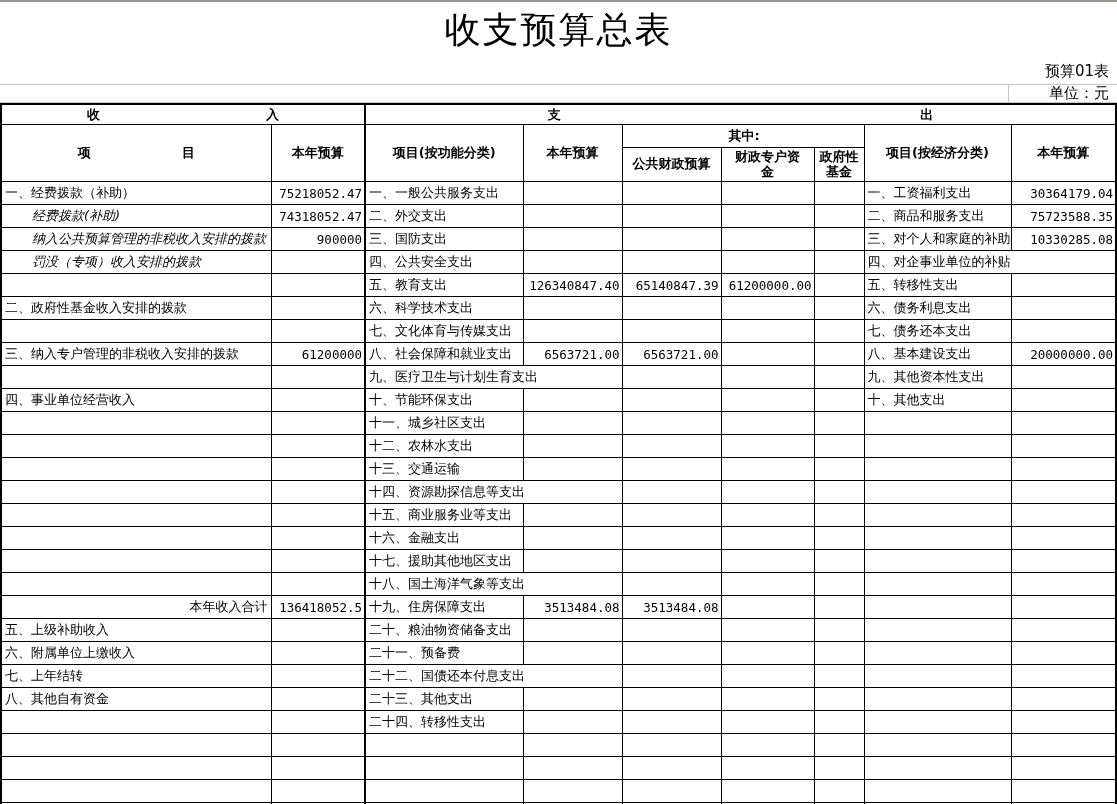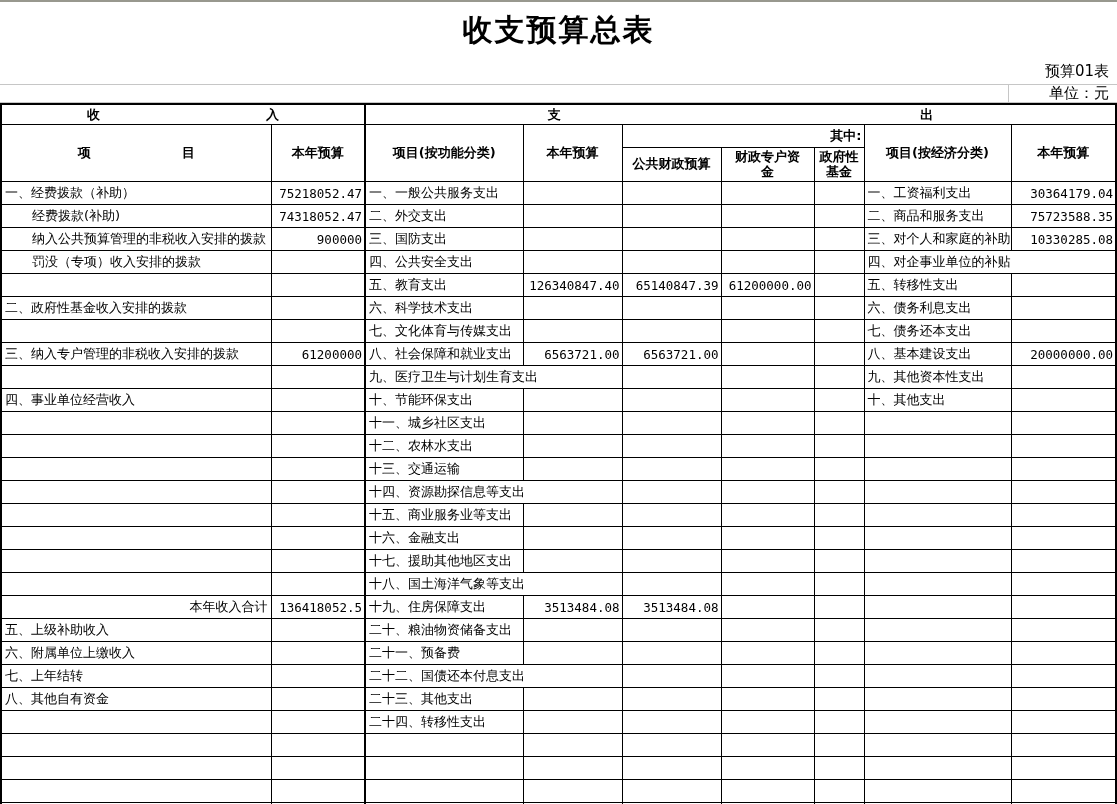--- a/index.html
+++ b/index.html
@@ -1,41 +1,41 @@
 <!DOCTYPE html>
 <html><head>
 <meta charset="utf-8">
 <style>
   html,body{margin:0;padding:0;background:#fff;}
   body{width:1117px;height:804px;overflow:hidden;position:relative;
        font-family:"DejaVu Sans","Liberation Sans",sans-serif;color:#000;}
   .topbar{height:2px;background:#98988e;}
   .title-area{height:56px;display:flex;align-items:center;justify-content:center;}
-  .title-area .t{font-size:30px;font-weight:bold;letter-spacing:2px;}
+  .title-area .t{font-size:36px;font-weight:normal;letter-spacing:2px;}
   .meta-row{position:relative;border-bottom:1px solid #c6c6c6;text-align:right;
             font-size:15px;display:flex;align-items:center;justify-content:flex-end;}
   #meta1{height:26px;padding-right:8px;}
   #meta2{height:17px;padding-right:8px;}
   .vline{position:absolute;top:0;bottom:0;width:1px;background:#c6c6c6;}
   table{border-collapse:collapse;table-layout:fixed;width:1117px;border:2px solid #000;}
   td,th{border:1px solid #000;height:22px;padding:0 3px;overflow:hidden;
         white-space:nowrap;font-size:13px;vertical-align:middle;}
   th{font-weight:bold;text-align:center;padding:0 2px;}
   tr.sec th{height:19px;}
   tr.h2 th{height:22px;}
   tr.h3 th{height:33px;line-height:1.15;}
   .dist{display:flex;justify-content:space-around;align-items:center;}
   .itemdist{padding:0 28px;}
-  .among{text-align:right;padding-left:4px;margin-top:25px;}
+  .among{text-align:center;padding-left:4px;margin-top:25px;}
   .wrapA{display:inline-block;max-width:74px;word-break:break-all;white-space:normal;}
   .wrapB{display:inline-block;max-width:44px;word-break:break-all;white-space:normal;}
   td.lbl{text-align:left;}
   td.num{text-align:right;font-family:"DejaVu Sans Mono","Liberation Mono",monospace;
          font-size:12.5px;padding:0 2px;}
-  td.indent{padding-left:30px;}
+  td.indent{padding-left:30px;font-style:italic;}
   td.center{text-align:right;}
   tr.total-row td{height:24px;}
   
   th[data-name="expense-section-header"],
   th[data-name="header-func-item"],
   td[data-name="func-item-cell"]{border-left-width:2px;}
 </style>
 </head>
 <body>
 

